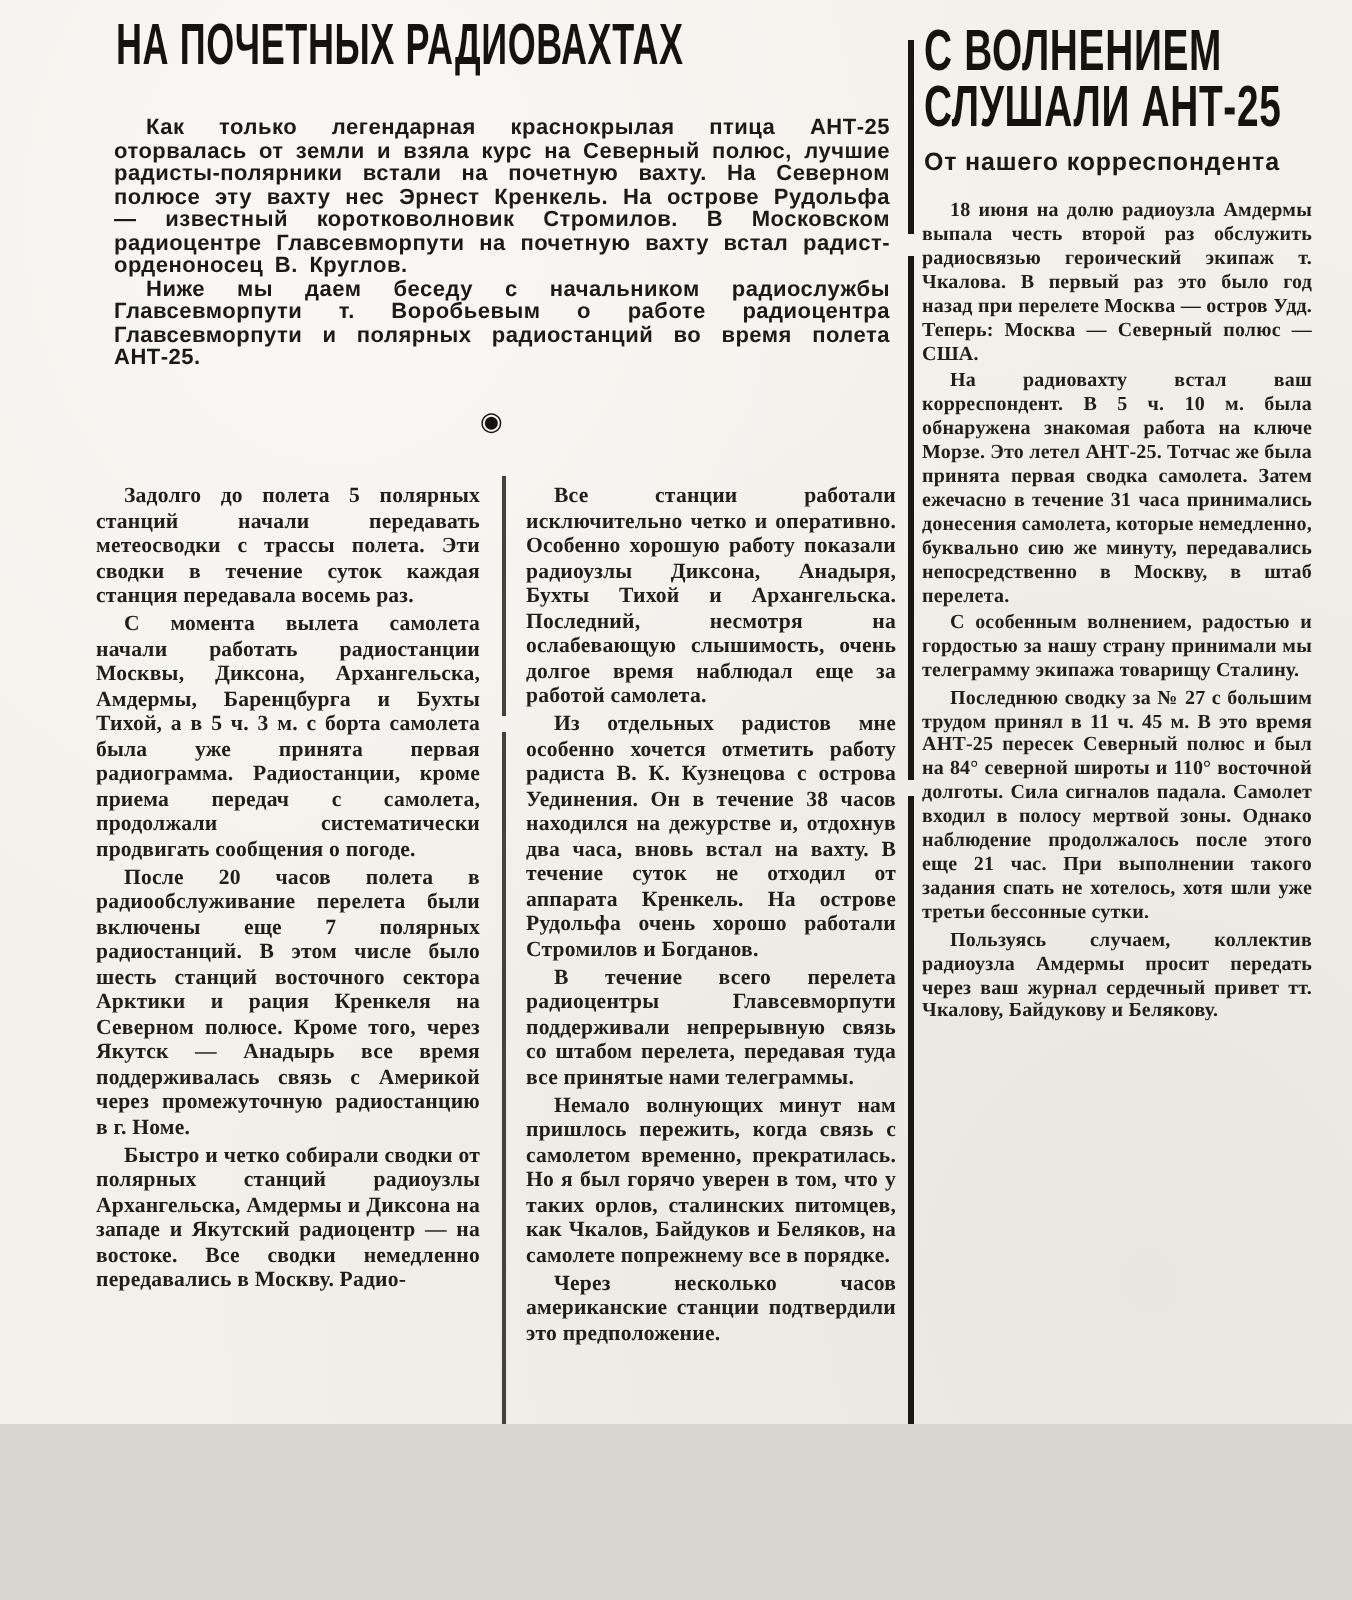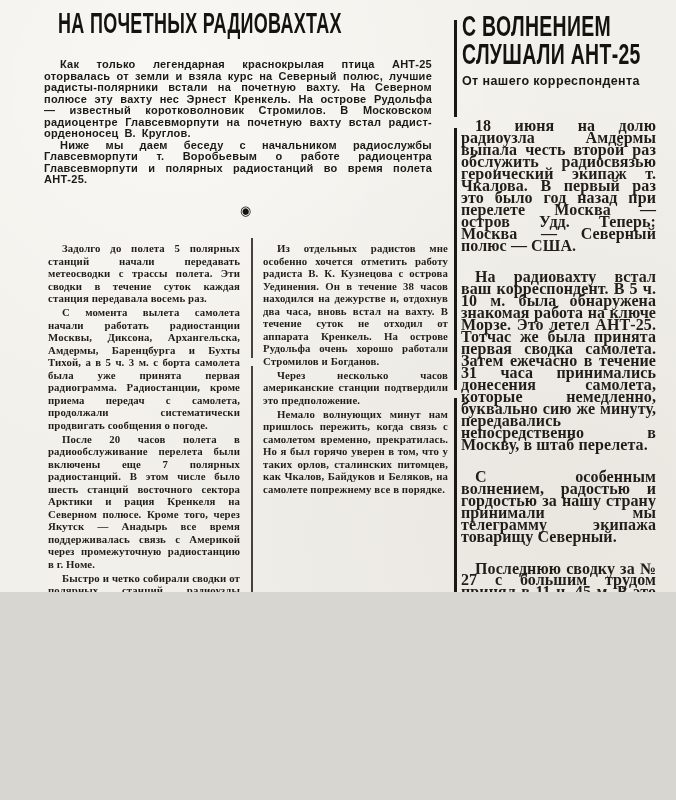--- a/index.html
+++ b/index.html
@@ -3,21 +3,21 @@
 <meta charset="utf-8">
 <style>
   :root{
     --paper:#f2f0ea;
     --ink:#211e19;
     --rule:#1a1813;
   }
   html,body{margin:0;padding:0;background:#d8d6d0;}
   .page{
     position:relative;
-    width:676px;height:592px;
+    width:676px;height:712px;
     margin:0 auto;
     background:
       radial-gradient(ellipse at 25% 15%, rgba(255,255,255,.5) 0%, rgba(255,255,255,0) 55%),
       radial-gradient(ellipse at 85% 90%, rgba(120,115,105,.08) 0%, rgba(120,115,105,0) 60%),
       var(--paper);
     overflow:hidden;
     color:var(--ink);
     font-family:"Liberation Serif", serif;
   }
   
@@ -48,21 +48,21 @@
     left:462px;top:74px;
     font-family:"Liberation Sans", sans-serif;
     font-weight:bold;
     font-size:12.5px;
     letter-spacing:.4px;
     color:#1b1914;
   }
   
   .lede{
     position:absolute;
-    left:44px;top:59px;width:388px;
+    left:57px;top:59px;width:388px;
     text-align:justify;
   }
   .lede-para{
     margin:0;
     font-family:"Liberation Sans", sans-serif;
     font-weight:bold;
     font-size:11px;
     line-height:11.55px;
     letter-spacing:.25px;
     word-spacing:2.5px;
@@ -79,23 +79,22 @@
   .col3{left:461px;top:100px;width:195px;}
   .para{
     margin:0 0 1.5px 0;
     font-weight:bold;
     font-size:10.8px;
     line-height:12.5px;
     letter-spacing:.1px;
     text-indent:14px;
   }
   .col3 .para{
-    font-size:16px;
+    font-size:10px;
     line-height:11.95px;
-    margin-top:20px;
   }
   
   .ornament{
     position:absolute;
     left:240px;top:204px;
     font-size:13px;line-height:13px;
     color:#141310;
   }
   
   .artrule{position:absolute;left:454px;width:3px;background:var(--rule);}
@@ -141,43 +140,45 @@
   <div class="ornament">◉</div>
 
   <div class="col col1">
       <p class="para">Задолго до полета 5 полярных станций начали передавать метеосводки с трассы полета. Эти сводки в течение суток каждая станция передавала восемь раз.</p>
       <p class="para">С момента вылета самолета начали работать радиостанции Москвы, Диксона, Архангельска, Амдермы, Баренцбурга и Бухты Тихой, а в 5 ч. 3 м. с борта самолета была уже принята первая радиограмма. Радиостанции, кроме приема передач с самолета, продолжали систематически продвигать сообщения о погоде.</p>
       <p class="para">После 20 часов полета в радиообслуживание перелета были включены еще 7 полярных радиостанций. В этом числе было шесть станций восточного сектора Арктики и рация Кренкеля на Северном полюсе. Кроме того, через Якутск — Анадырь все время поддерживалась связь с Америкой через промежуточную радиостанцию в г. Номе.</p>
       <p class="para">Быстро и четко собирали сводки от полярных станций радиоузлы Архангельска, Амдермы и Диксона на западе и Якутский радиоцентр — на востоке. Все сводки немедленно передавались в Москву. Радио-</p>
     </div>
 
   <div class="col col2">
+      <p class="para">Все станции работали исключительно четко и оперативно. Особенно хорошую работу показали радиоузлы Диксона, Анадыря, Бухты Тихой и Архангельска. Последний, несмотря на ослабевающую слышимость, очень долгое время наблюдал еще за работой самолета.</p>
       <p class="para">Из отдельных радистов мне особенно хочется отметить работу радиста В. К. Кузнецова с острова Уединения. Он в течение 38 часов находился на дежурстве и, отдохнув два часа, вновь встал на вахту. В течение суток не отходил от аппарата Кренкель. На острове Рудольфа очень хорошо работали Стромилов и Богданов.</p>
+      <p class="para">В течение всего перелета радиоцентры Главсевморпути поддерживали непрерывную связь со штабом перелета, передавая туда все принятые нами телеграммы.</p>
+      <p class="para">Немало волнующих минут нам пришлось пережить, когда связь с самолетом временно, прекратилась. Но я был горячо уверен в том, что у таких орлов, сталинских питомцев, как Чкалов, Байдуков и Беляков, на самолете попрежнему все в порядке.</p>
       <p class="para">Через несколько часов американские станции подтвердили это предположение.</p>
-      <p class="para">Немало волнующих минут нам пришлось пережить, когда связь с самолетом временно, прекратилась. Но я был горячо уверен в том, что у таких орлов, сталинских питомцев, как Чкалов, Байдуков и Беляков, на самолете попрежнему все в порядке.</p>
     </div>
 
   <div class="colrule r1"></div>
   <div class="colrule r2"></div>
 
   <div class="artrule a1"></div>
   <div class="artrule a2"></div>
   <div class="artrule a3"></div>
 
   <h1 class="headline h-right">
     <span class="hline">С ВОЛНЕНИЕМ</span>
     <span class="hline">СЛУШАЛИ АНТ-25</span>
   </h1>
 
   <div class="byline">От нашего корреспондента</div>
 
   <div class="col col3">
       <p class="para">18 июня на долю радиоузла Амдермы выпала честь второй раз обслужить радиосвязью героический экипаж т. Чкалова. В первый раз это было год назад при перелете Москва — остров Удд. Теперь: Москва — Северный полюс — США.</p>
       <p class="para">На радиовахту встал ваш корреспондент. В 5 ч. 10 м. была обнаружена знакомая работа на ключе Морзе. Это летел АНТ-25. Тотчас же была принята первая сводка самолета. Затем ежечасно в течение 31 часа принимались донесения самолета, которые немедленно, буквально сию же минуту, передавались непосредственно в Москву, в штаб перелета.</p>
-      <p class="para">С особенным волнением, радостью и гордостью за нашу страну принимали мы телеграмму экипажа товарищу Северный.</p>
+      <p class="para">С особенным волнением, радостью и гордостью за нашу страну принимали мы телеграмму экипажа товарищу Сталину.</p>
       <p class="para">Последнюю сводку за № 27 с большим трудом принял в 11 ч. 45 м. В это время АНТ-25 пересек Северный полюс и был на 84° северной широты и 110° восточной долготы. Сила сигналов падала. Самолет входил в полосу мертвой зоны. Однако наблюдение продолжалось после этого еще 21 час. При выполнении такого задания спать не хотелось, хотя шли уже третьи бессонные сутки.</p>
       <p class="para">Пользуясь случаем, коллектив радиоузла Амдермы просит передать через ваш журнал сердечный привет тт. Чкалову, Байдукову и Белякову.</p>
     </div>
 
   <div class="signature">ЧИВИЛЕВ</div>
 
   <div class="pagenum">6</div>
 
 </div>
 

